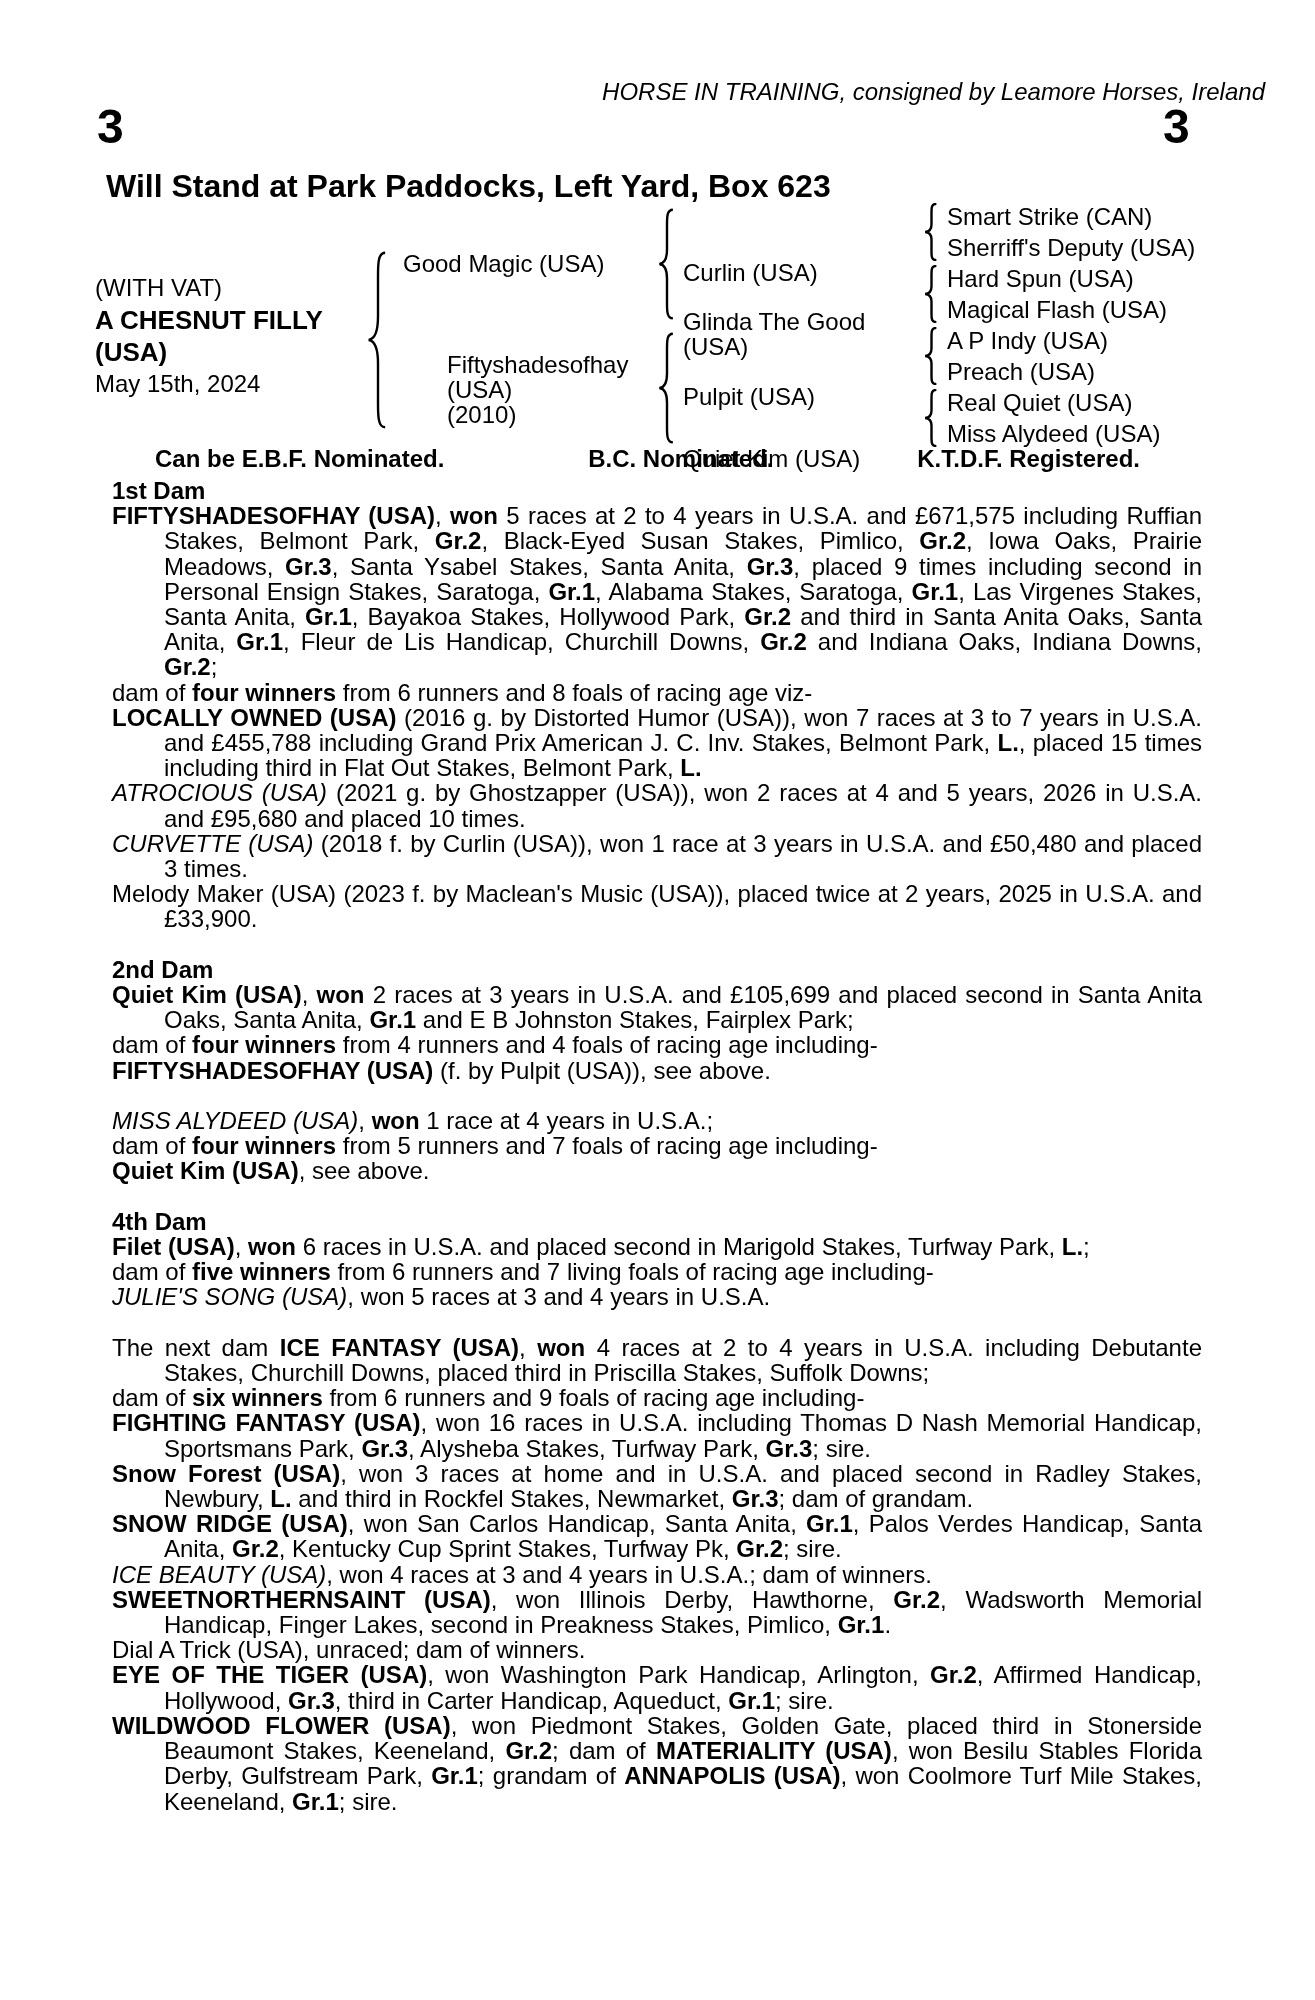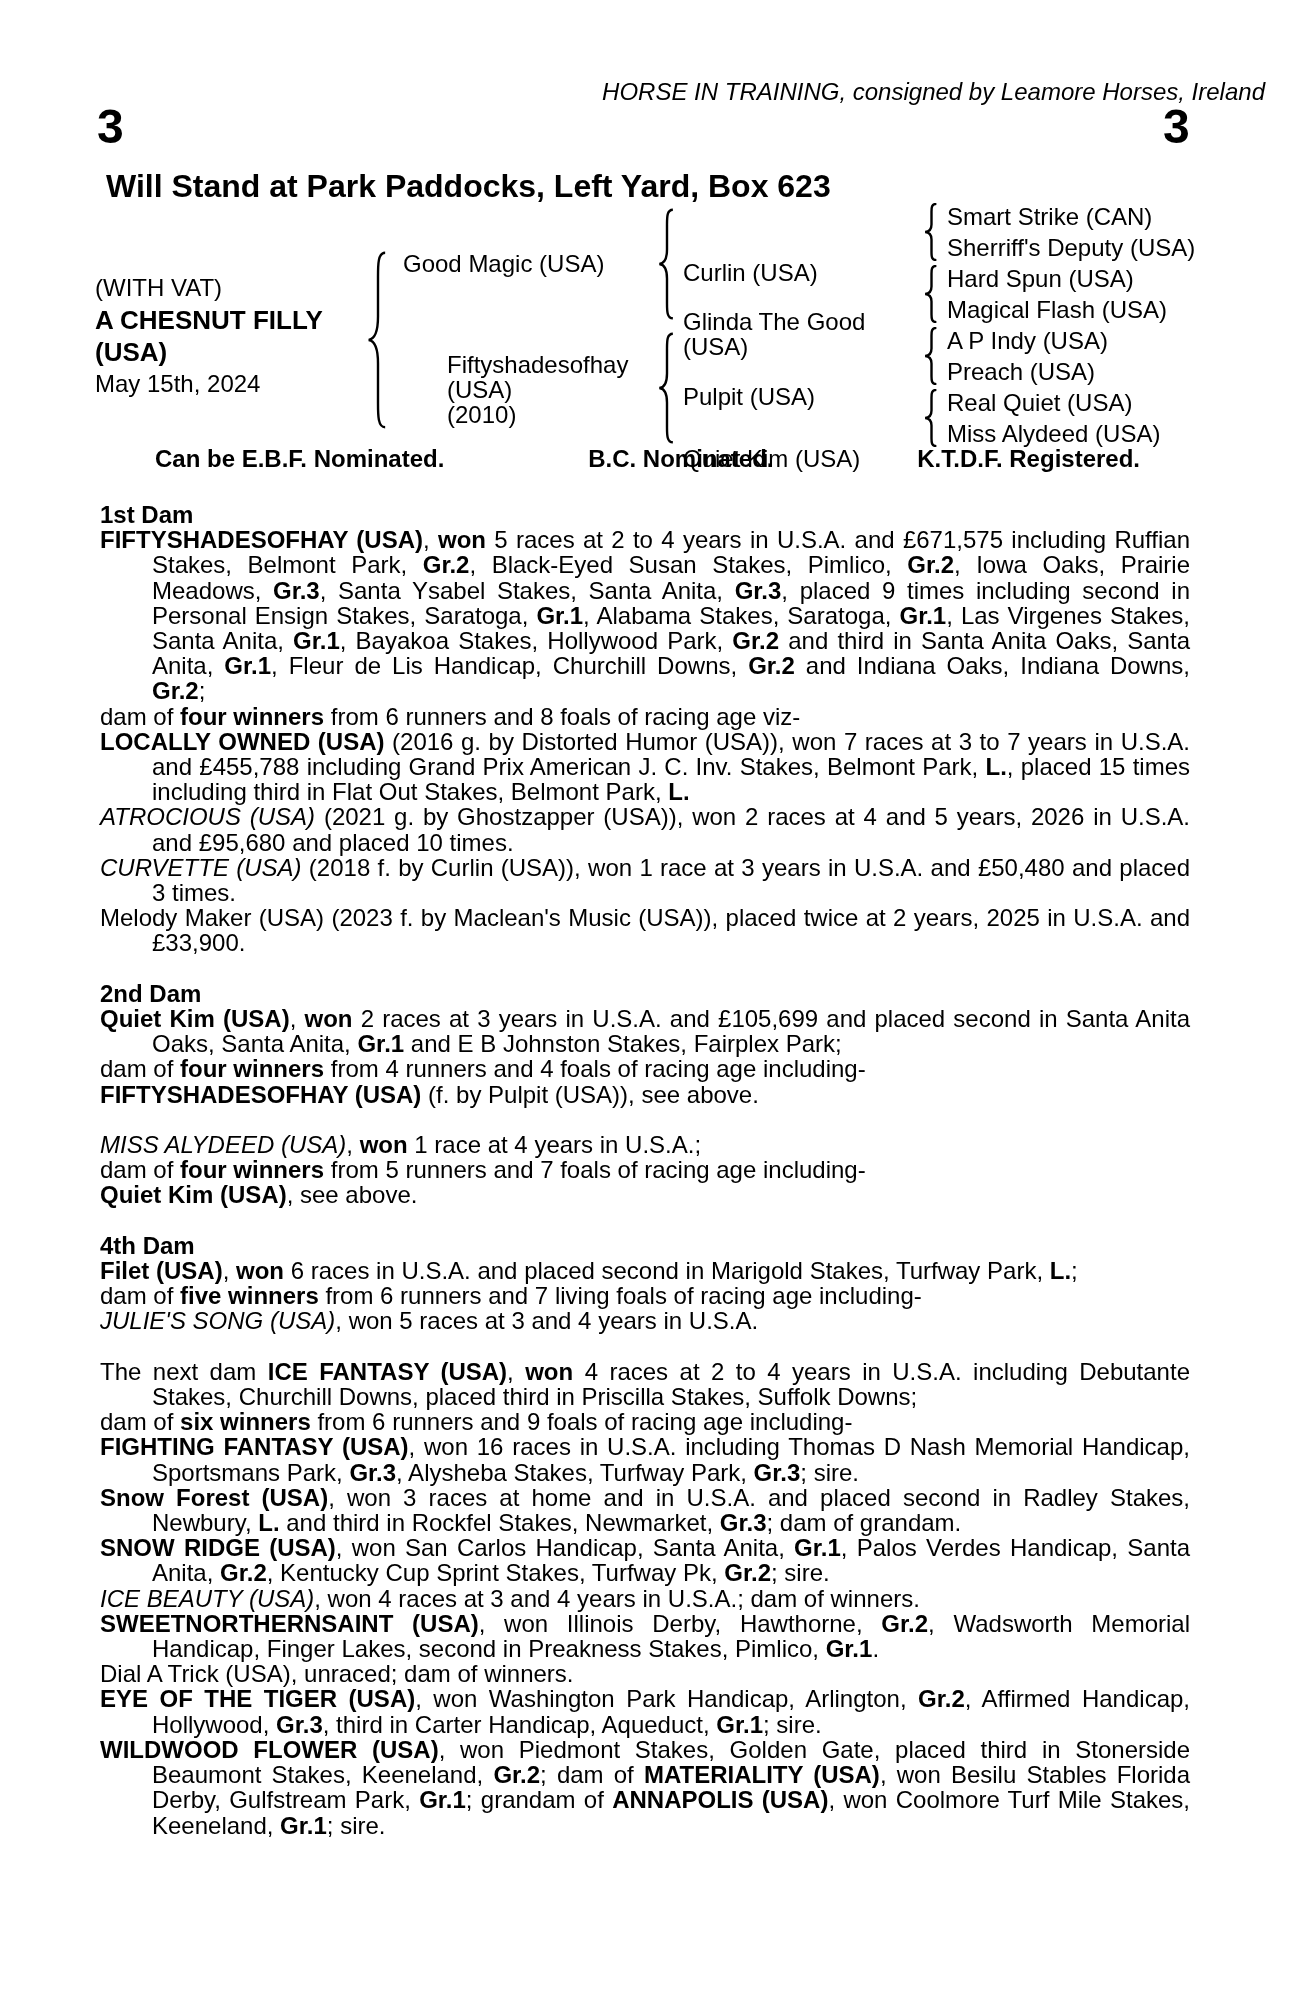--- a/index.html
+++ b/index.html
@@ -29,21 +29,21 @@
   .brace{position:absolute;}
   .brace svg{display:block;width:100%;height:100%;}
   .brace-main{left:367px;top:250px;width:22px;height:180px;}
   .brace-gp1{left:658px;top:208px;width:18px;height:112px;}
   .brace-gp2{left:658px;top:332px;width:18px;height:112px;}
   .brace-gg{left:924px;width:15px;height:58px;}
   .brace-gg1{top:203px;}.brace-gg2{top:265px;}.brace-gg3{top:327px;}.brace-gg4{top:389px;}
   
   .noms{top:445px;left:155px;width:985px;display:flex;justify-content:space-between;font-weight:bold;}
   
-  .catalogue{top:478px;left:100px;width:1090px;line-height:25.2px;margin-top:24px;}
+  .catalogue{top:478px;left:112px;width:1090px;line-height:25.2px;}
   .catalogue p{margin:0;text-align:justify;}
   p.heading{font-weight:bold;text-align:left;}
   .l0{padding-left:52px;text-indent:-52px;}
   .l1{margin-left:52px;padding-left:52px;text-indent:-52px;}
   .l2{margin-left:104px;padding-left:52px;text-indent:-52px;}
   .sec-gap{height:25.2px;}
   .s-b{font-weight:bold;}
   .s-i{font-style:italic;}
   .s-n{font-weight:normal;font-style:normal;}
 </style>

